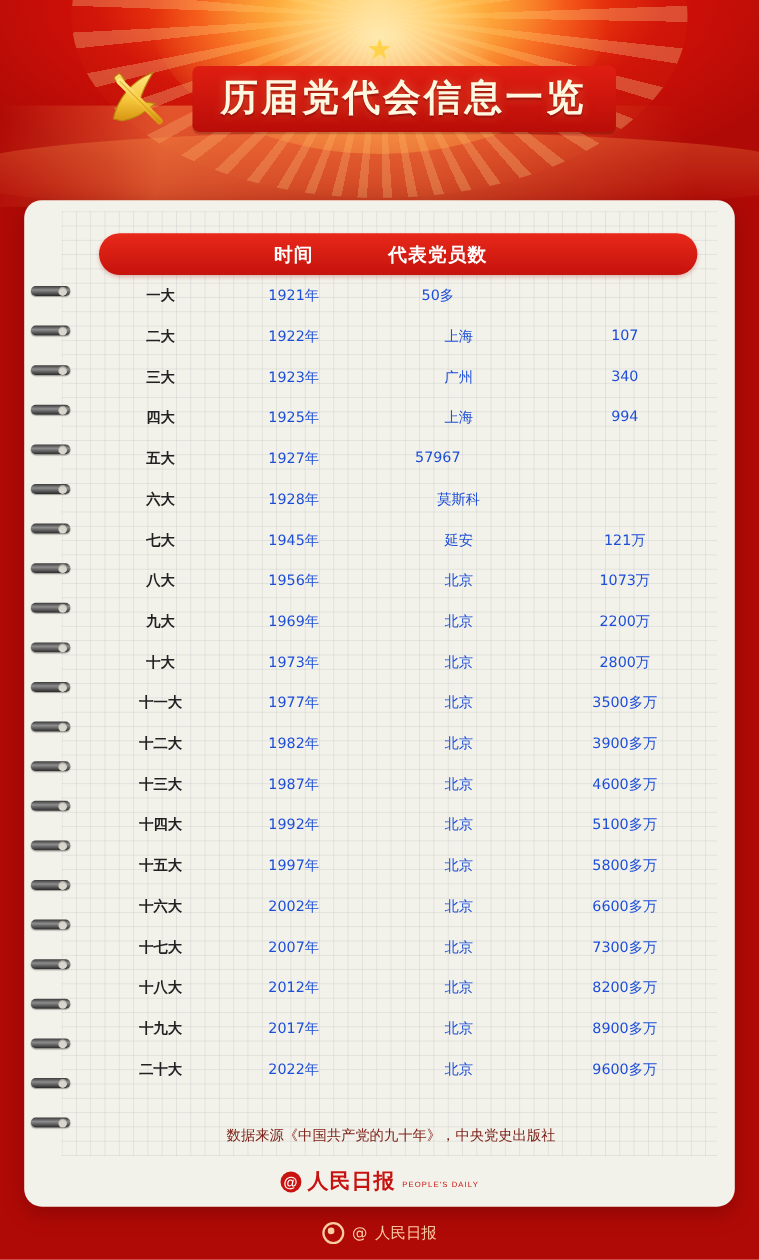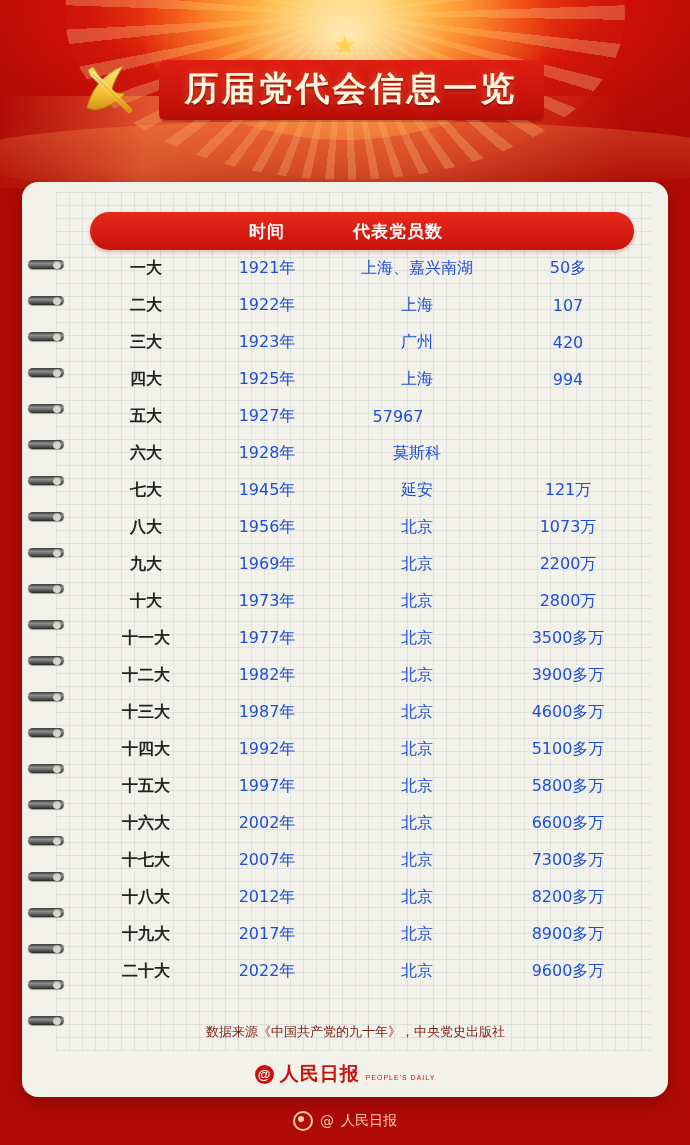--- a/index.html
+++ b/index.html
@@ -73,21 +73,21 @@
     left: -40px; top: 120px;
     width: 780px; height: 70px;
     border-radius: 50% 50% 40% 40%;
     background: linear-gradient(180deg, rgba(255,160,80,.30), rgba(190,14,9,0));
     pointer-events: none;
   }
 
   
   .header {
     position: absolute;
-    top: 48px; left: 0;
+    top: 48px; left: 16px;
     width: 616px;
     height: 84px;
     display: flex;
     align-items: center;
     justify-content: center;
     gap: 14px;
   }
   .emblem {
     width: 72px; height: 72px;
     position: relative;
@@ -181,21 +181,21 @@
   .col2 { width: 170px; text-align: center; }
   .col3 { width: 132px; text-align: center; }
 
   .row {
     height: 37px;
     display: flex;
     align-items: center;
     margin: 0 22px;
     color: #2f2f2f;
     font-family: "DejaVu Sans", "Liberation Sans", sans-serif;
-    font-size: 16px;
+    font-size: 13px;
   }
   .row .col0 { font-weight: bold; color: #222; }
   .row .col1, .row .col2, .row .col3 { color: #1d4ed8; }
 
   .source {
     position: absolute;
     left: 0; bottom: 56px;
     width: 667px;
     text-align: center;
     font-family: "DejaVu Serif", "Liberation Serif", serif;
@@ -350,34 +350,33 @@
     <div class="table-wrap">
       <div class="thead">
         <div class="col0"></div>
         <div class="col1">时间</div>
         <div class="col3">代表党员数</div>
       </div>
       <div id="rows">
           <div class="row">
             <div class="col0">一大</div>
             <div class="col1">1921年</div>
-            <div class="col2">上海、嘉兴南湖</div>
             <div class="col3">50多</div>
           </div>
           <div class="row">
             <div class="col0">二大</div>
             <div class="col1">1922年</div>
             <div class="col2">上海</div>
             <div class="col3">107</div>
           </div>
           <div class="row">
             <div class="col0">三大</div>
             <div class="col1">1923年</div>
             <div class="col2">广州</div>
-            <div class="col3">420</div>
+            <div class="col3">340</div>
           </div>
           <div class="row">
             <div class="col0">四大</div>
             <div class="col1">1925年</div>
             <div class="col2">上海</div>
             <div class="col3">994</div>
           </div>
           <div class="row">
             <div class="col0">五大</div>
             <div class="col1">1927年</div>

